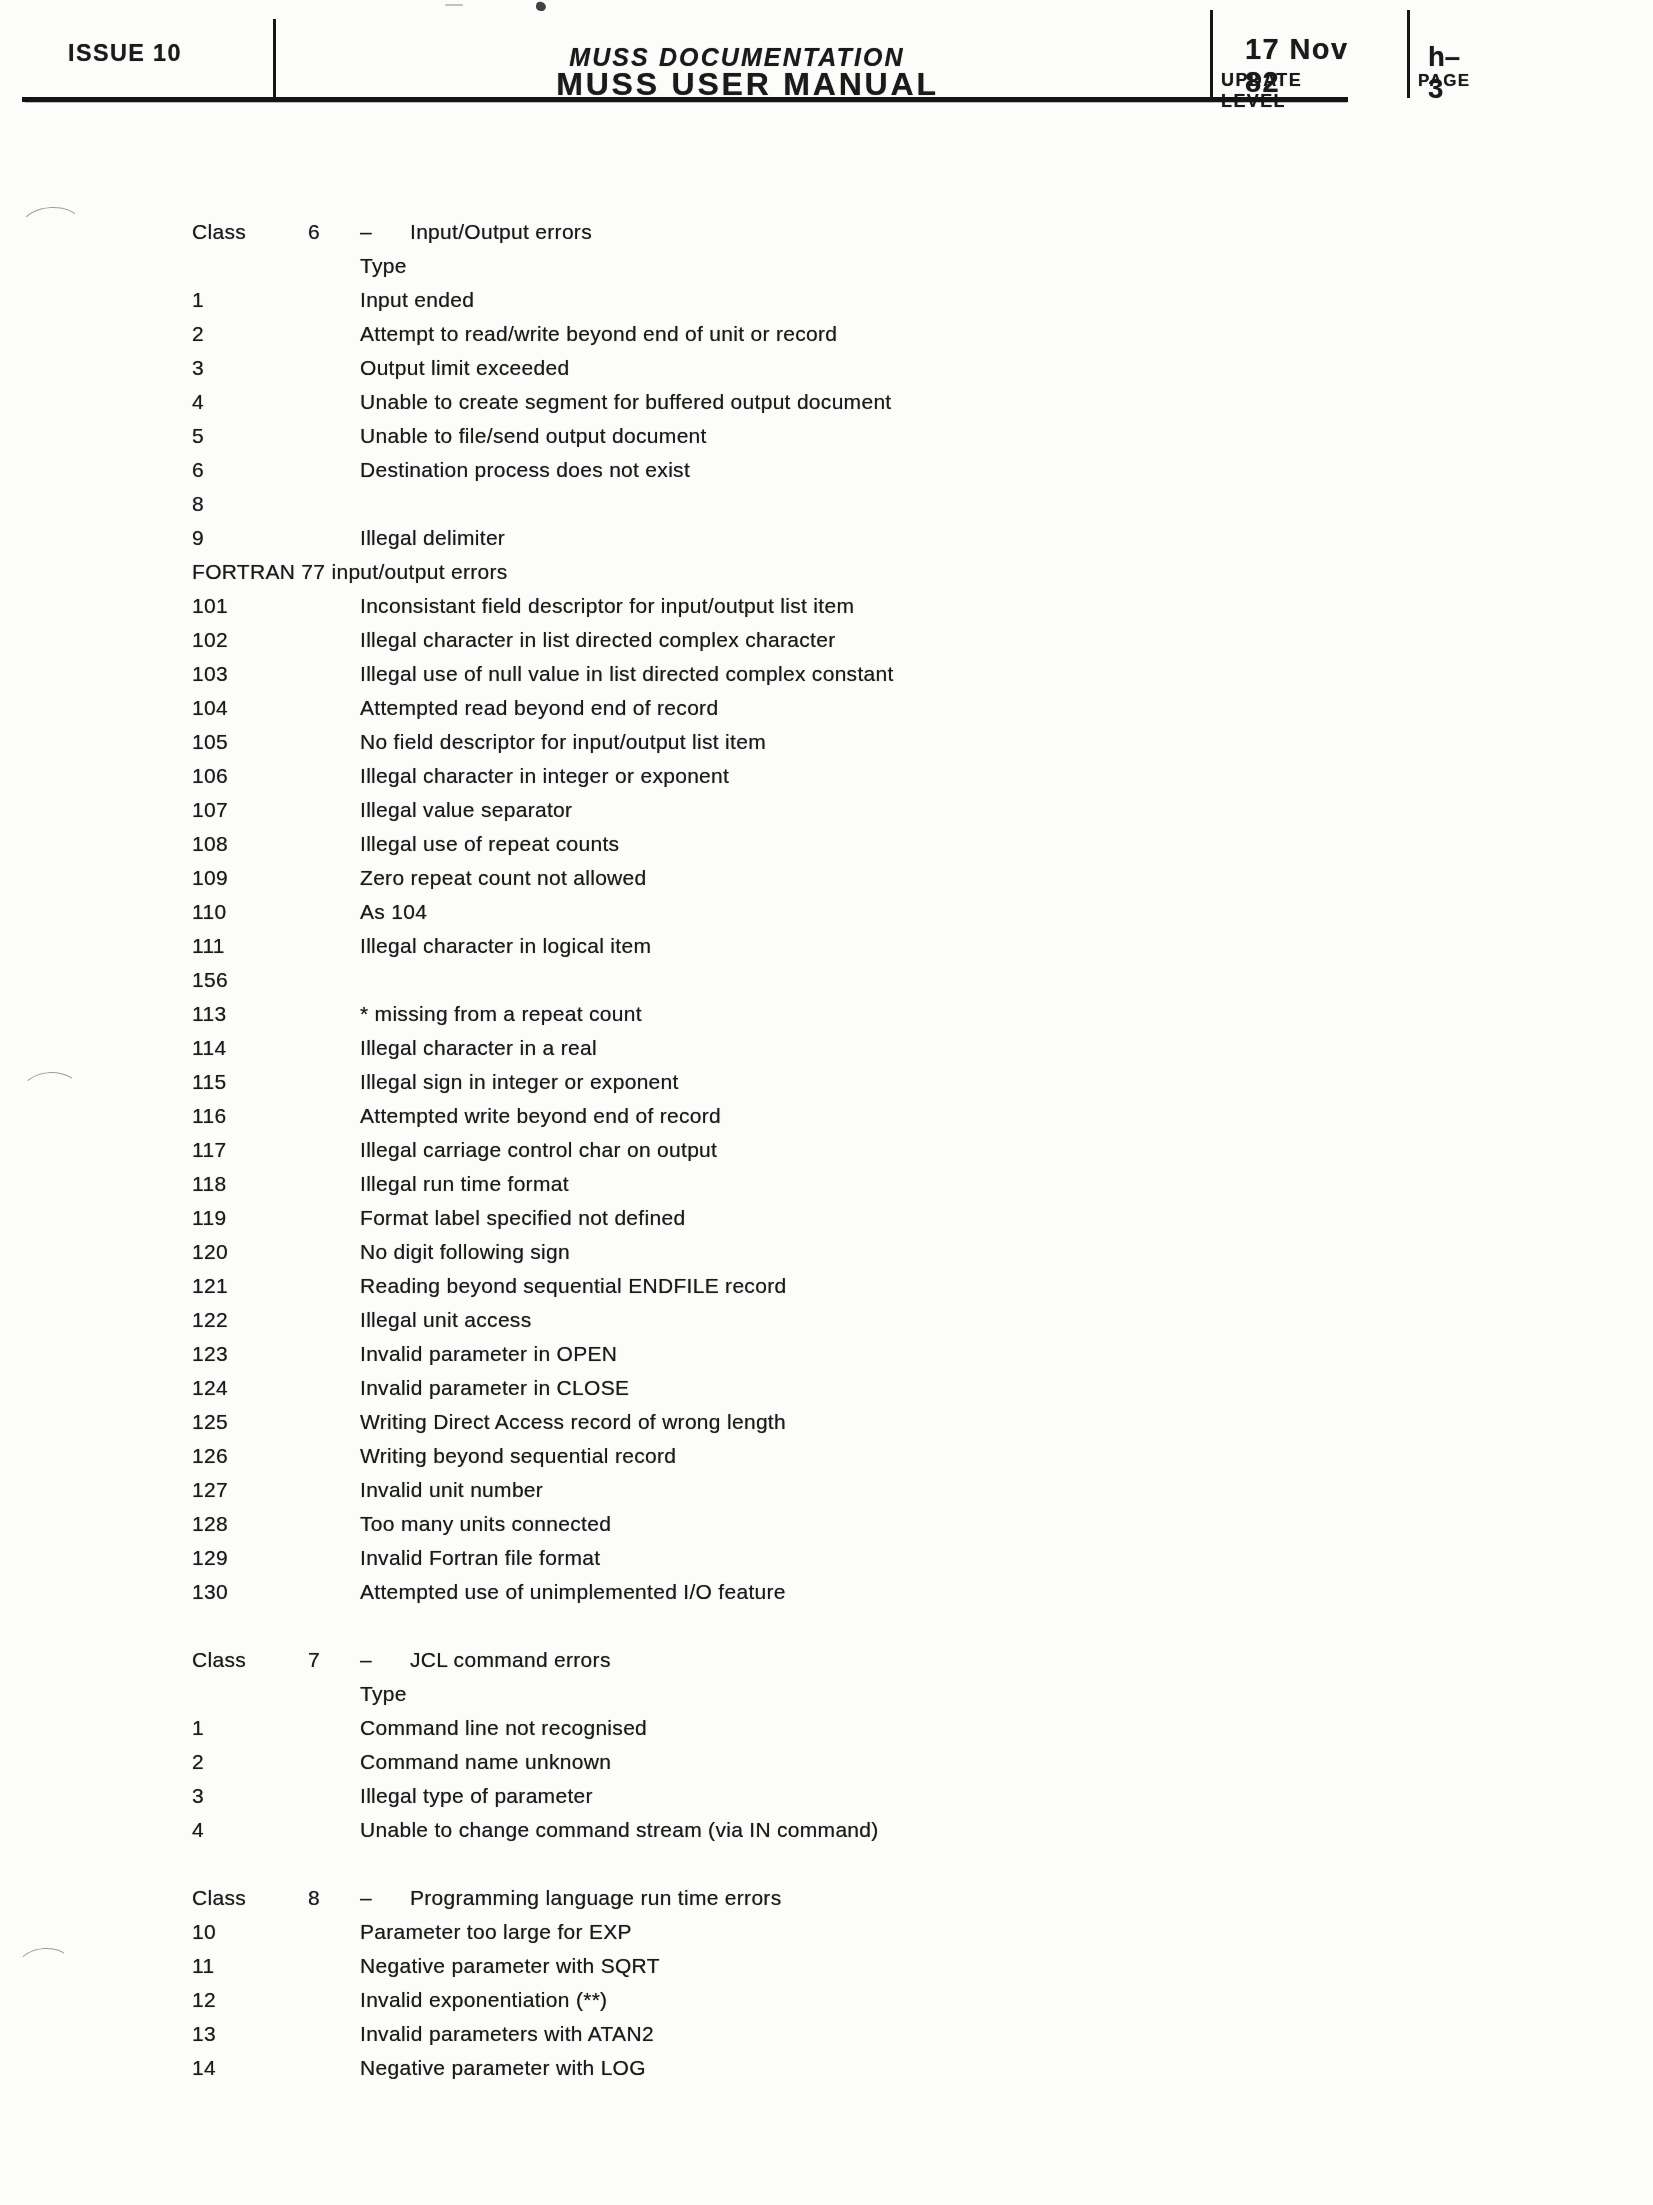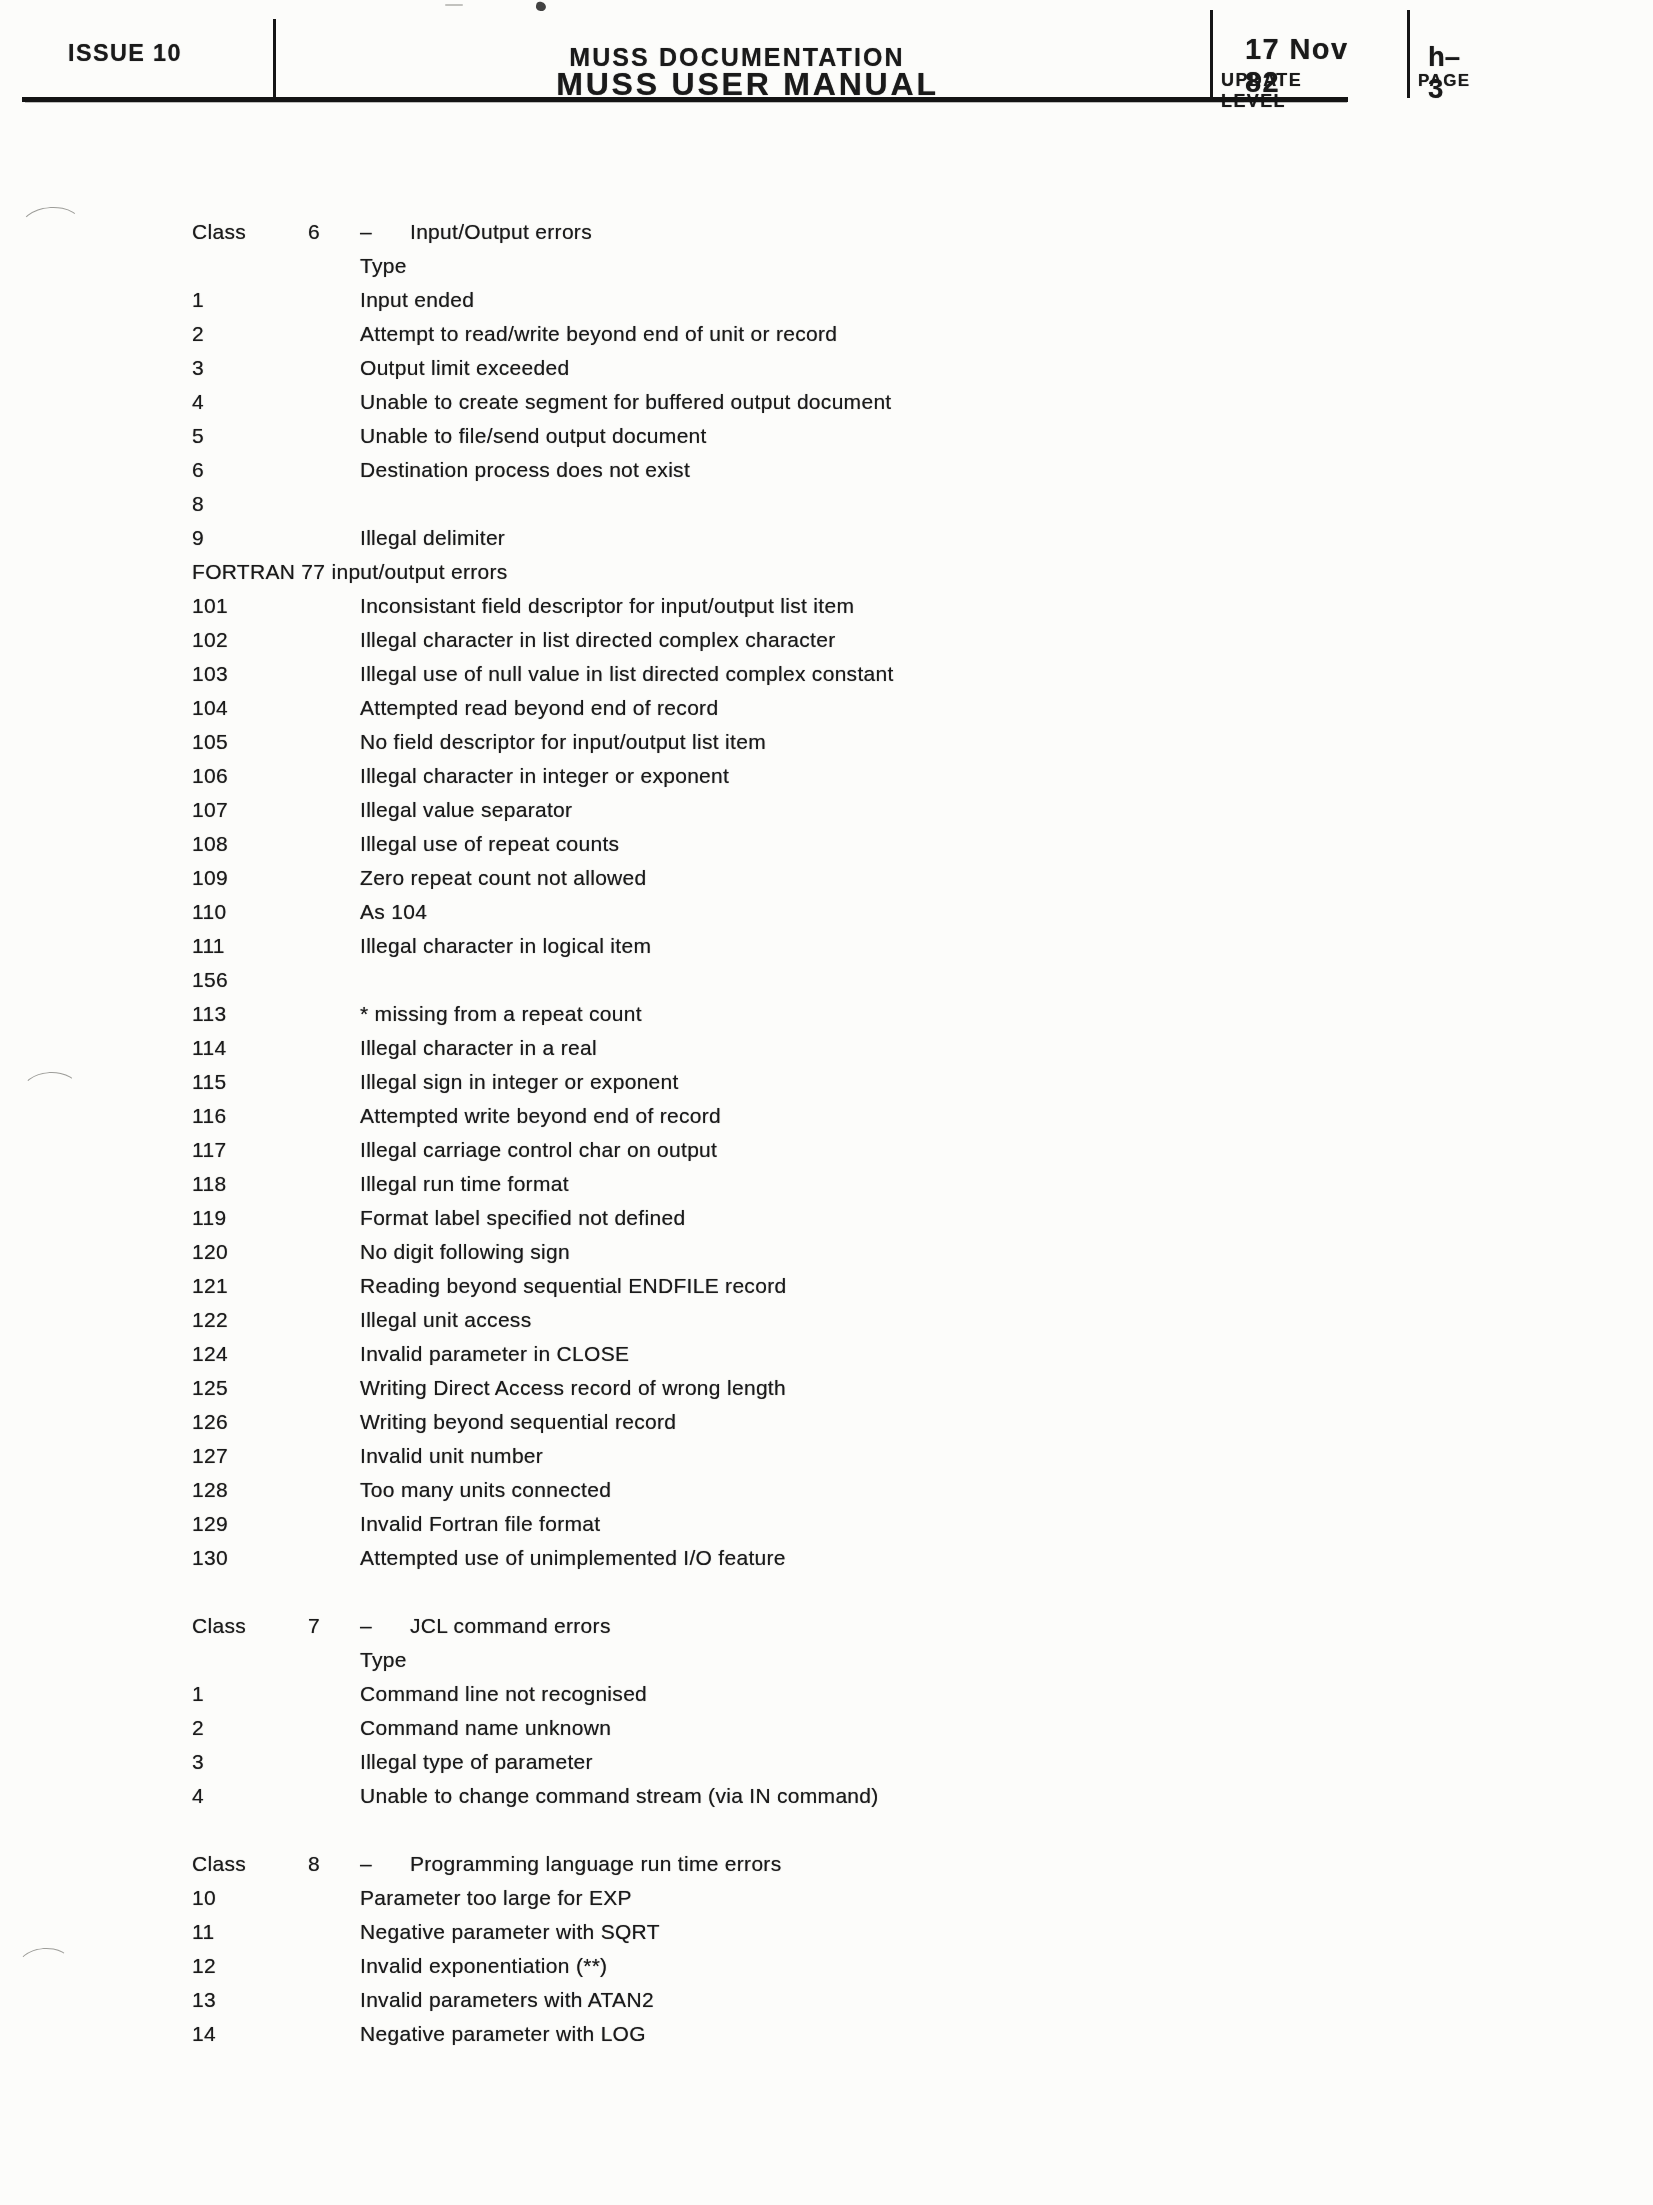--- a/index.html
+++ b/index.html
@@ -8,21 +8,21 @@
     position:relative; width:1654px; height:2205px;
     background:#fcfcfa; overflow:hidden;
     color:#1a1a1a;
     font-family:"Liberation Sans", sans-serif;
   }
   .ink { text-shadow:0 0 0.9px rgba(15,15,15,.6); }
 
   
   header { position:absolute; left:0; top:0; width:1370px; height:103px; }
   .issue       { position:absolute; left:68px;  top:40px;  font-size:23.4px; font-weight:bold; letter-spacing:1.4px; }
-  .title1      { position:absolute; left:544px; width:386px; text-align:center; top:43px;  font-size:25px; font-weight:bold; letter-spacing:2.1px; white-space:nowrap; }
+  .title1      { position:absolute; left:544px; width:386px; text-align:center; top:43px;  font-size:25px; font-weight:bold; letter-spacing:2.1px; white-space:nowrap;font-style:italic; }
   .title2      { position:absolute; left:544px; width:407px; text-align:center; top:66px;  font-size:32px; font-weight:bold; letter-spacing:2.8px; white-space:nowrap; }
   .update-date { position:absolute; left:1245px; top:33px;  font-size:29px; font-weight:bold; letter-spacing:1.4px; }
   .update-label{ position:absolute; left:1221px; top:70px; font-size:18px; font-weight:bold; letter-spacing:1.4px; }
   .page-num    { position:absolute; left:1428px; top:41px;  font-size:27.6px; font-weight:bold; }
   .page-label  { position:absolute; left:1418px; top:71px; font-size:17px; font-weight:bold; letter-spacing:1.4px; }
   .vline { position:absolute; width:2.8px; background:#161616; }
   .v1 { left:273px;  top:19.3px; height:78px; }
   .v2 { left:1210px; top:9.6px; height:88px; }
   .v3 { left:1407px; top:9.6px; height:88px; }
   .rule { position:absolute; left:22px; right:22px; top:97px; height:4.8px; background:#141414; box-shadow:0 1.4px 0.7px rgba(0,0,0,.25); }
@@ -234,20 +234,24 @@
   <div class="row">
     <span class="code ink">121</span>
     <span class="desc ink">Reading beyond sequential ENDFILE record</span>
   </div>
 
   <div class="row">
     <span class="code ink">122</span>
     <span class="desc ink">Illegal unit access</span>
   </div>
 
+  <div class="row">
+    <span class="code ink">123</span>
+    <span class="desc ink">Invalid parameter in OPEN</span>
+  </div>
 
   <div class="row">
     <span class="code ink">124</span>
     <span class="desc ink">Invalid parameter in CLOSE</span>
   </div>
 
   <div class="row">
     <span class="code ink">125</span>
     <span class="desc ink">Writing Direct Access record of wrong length</span>
   </div>

